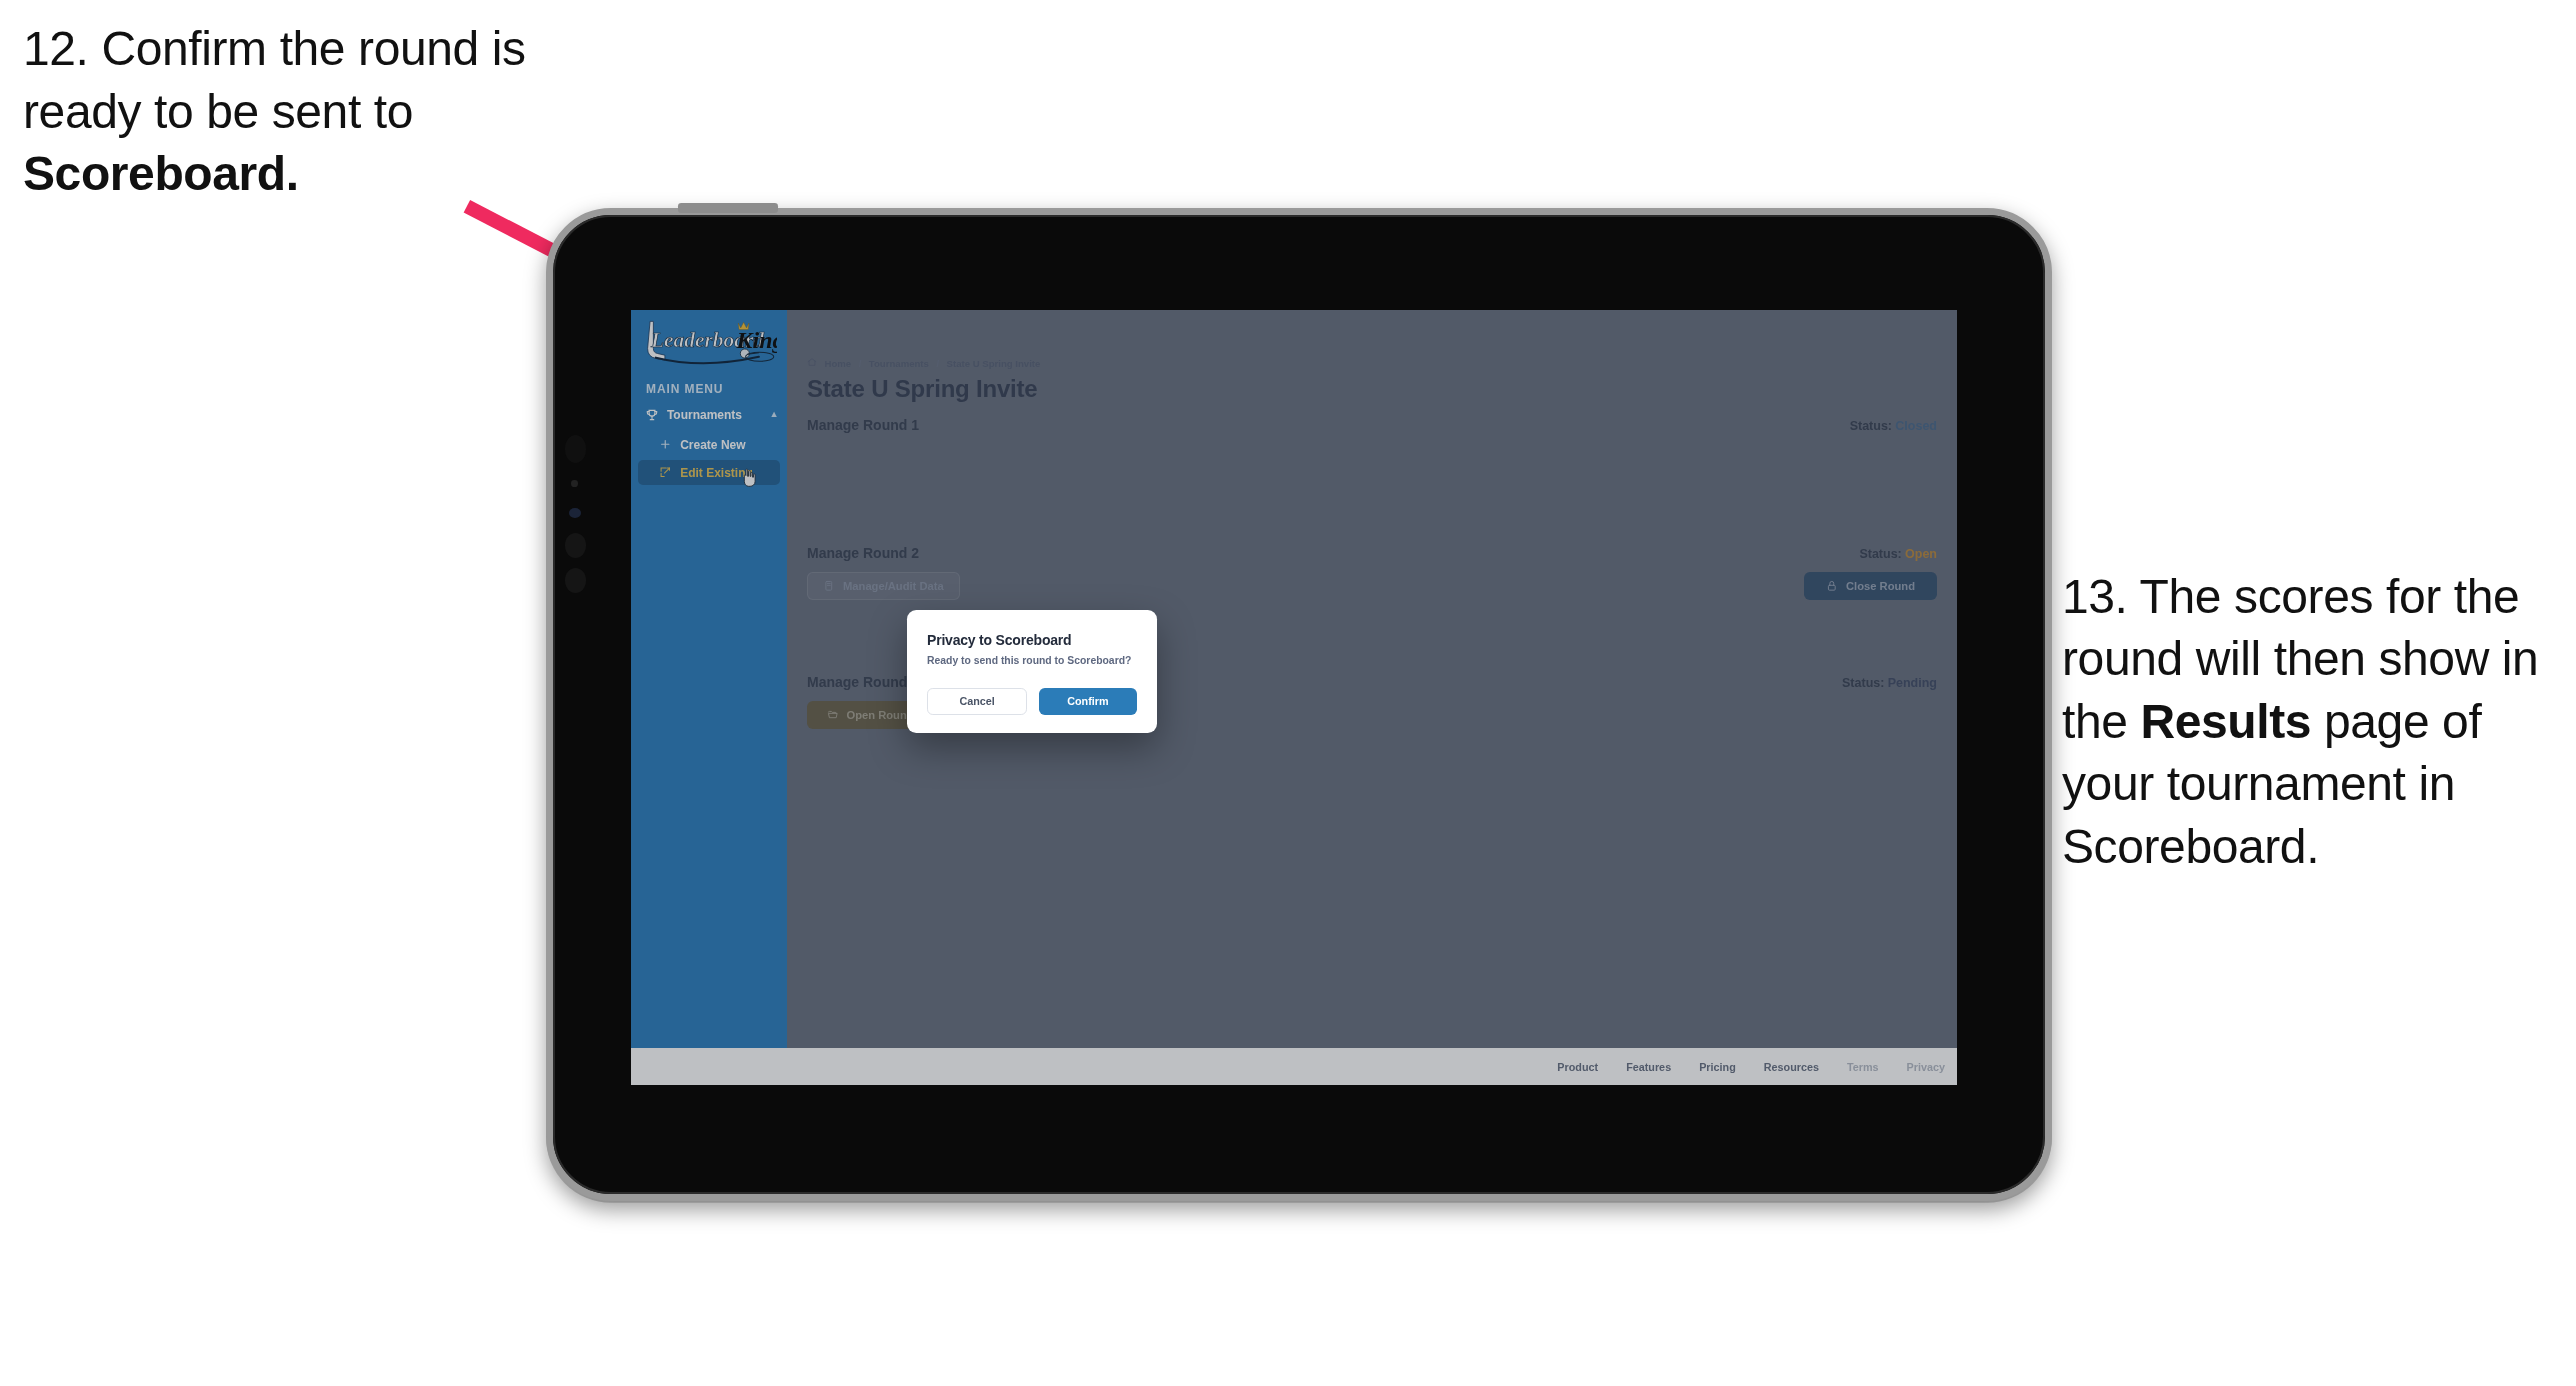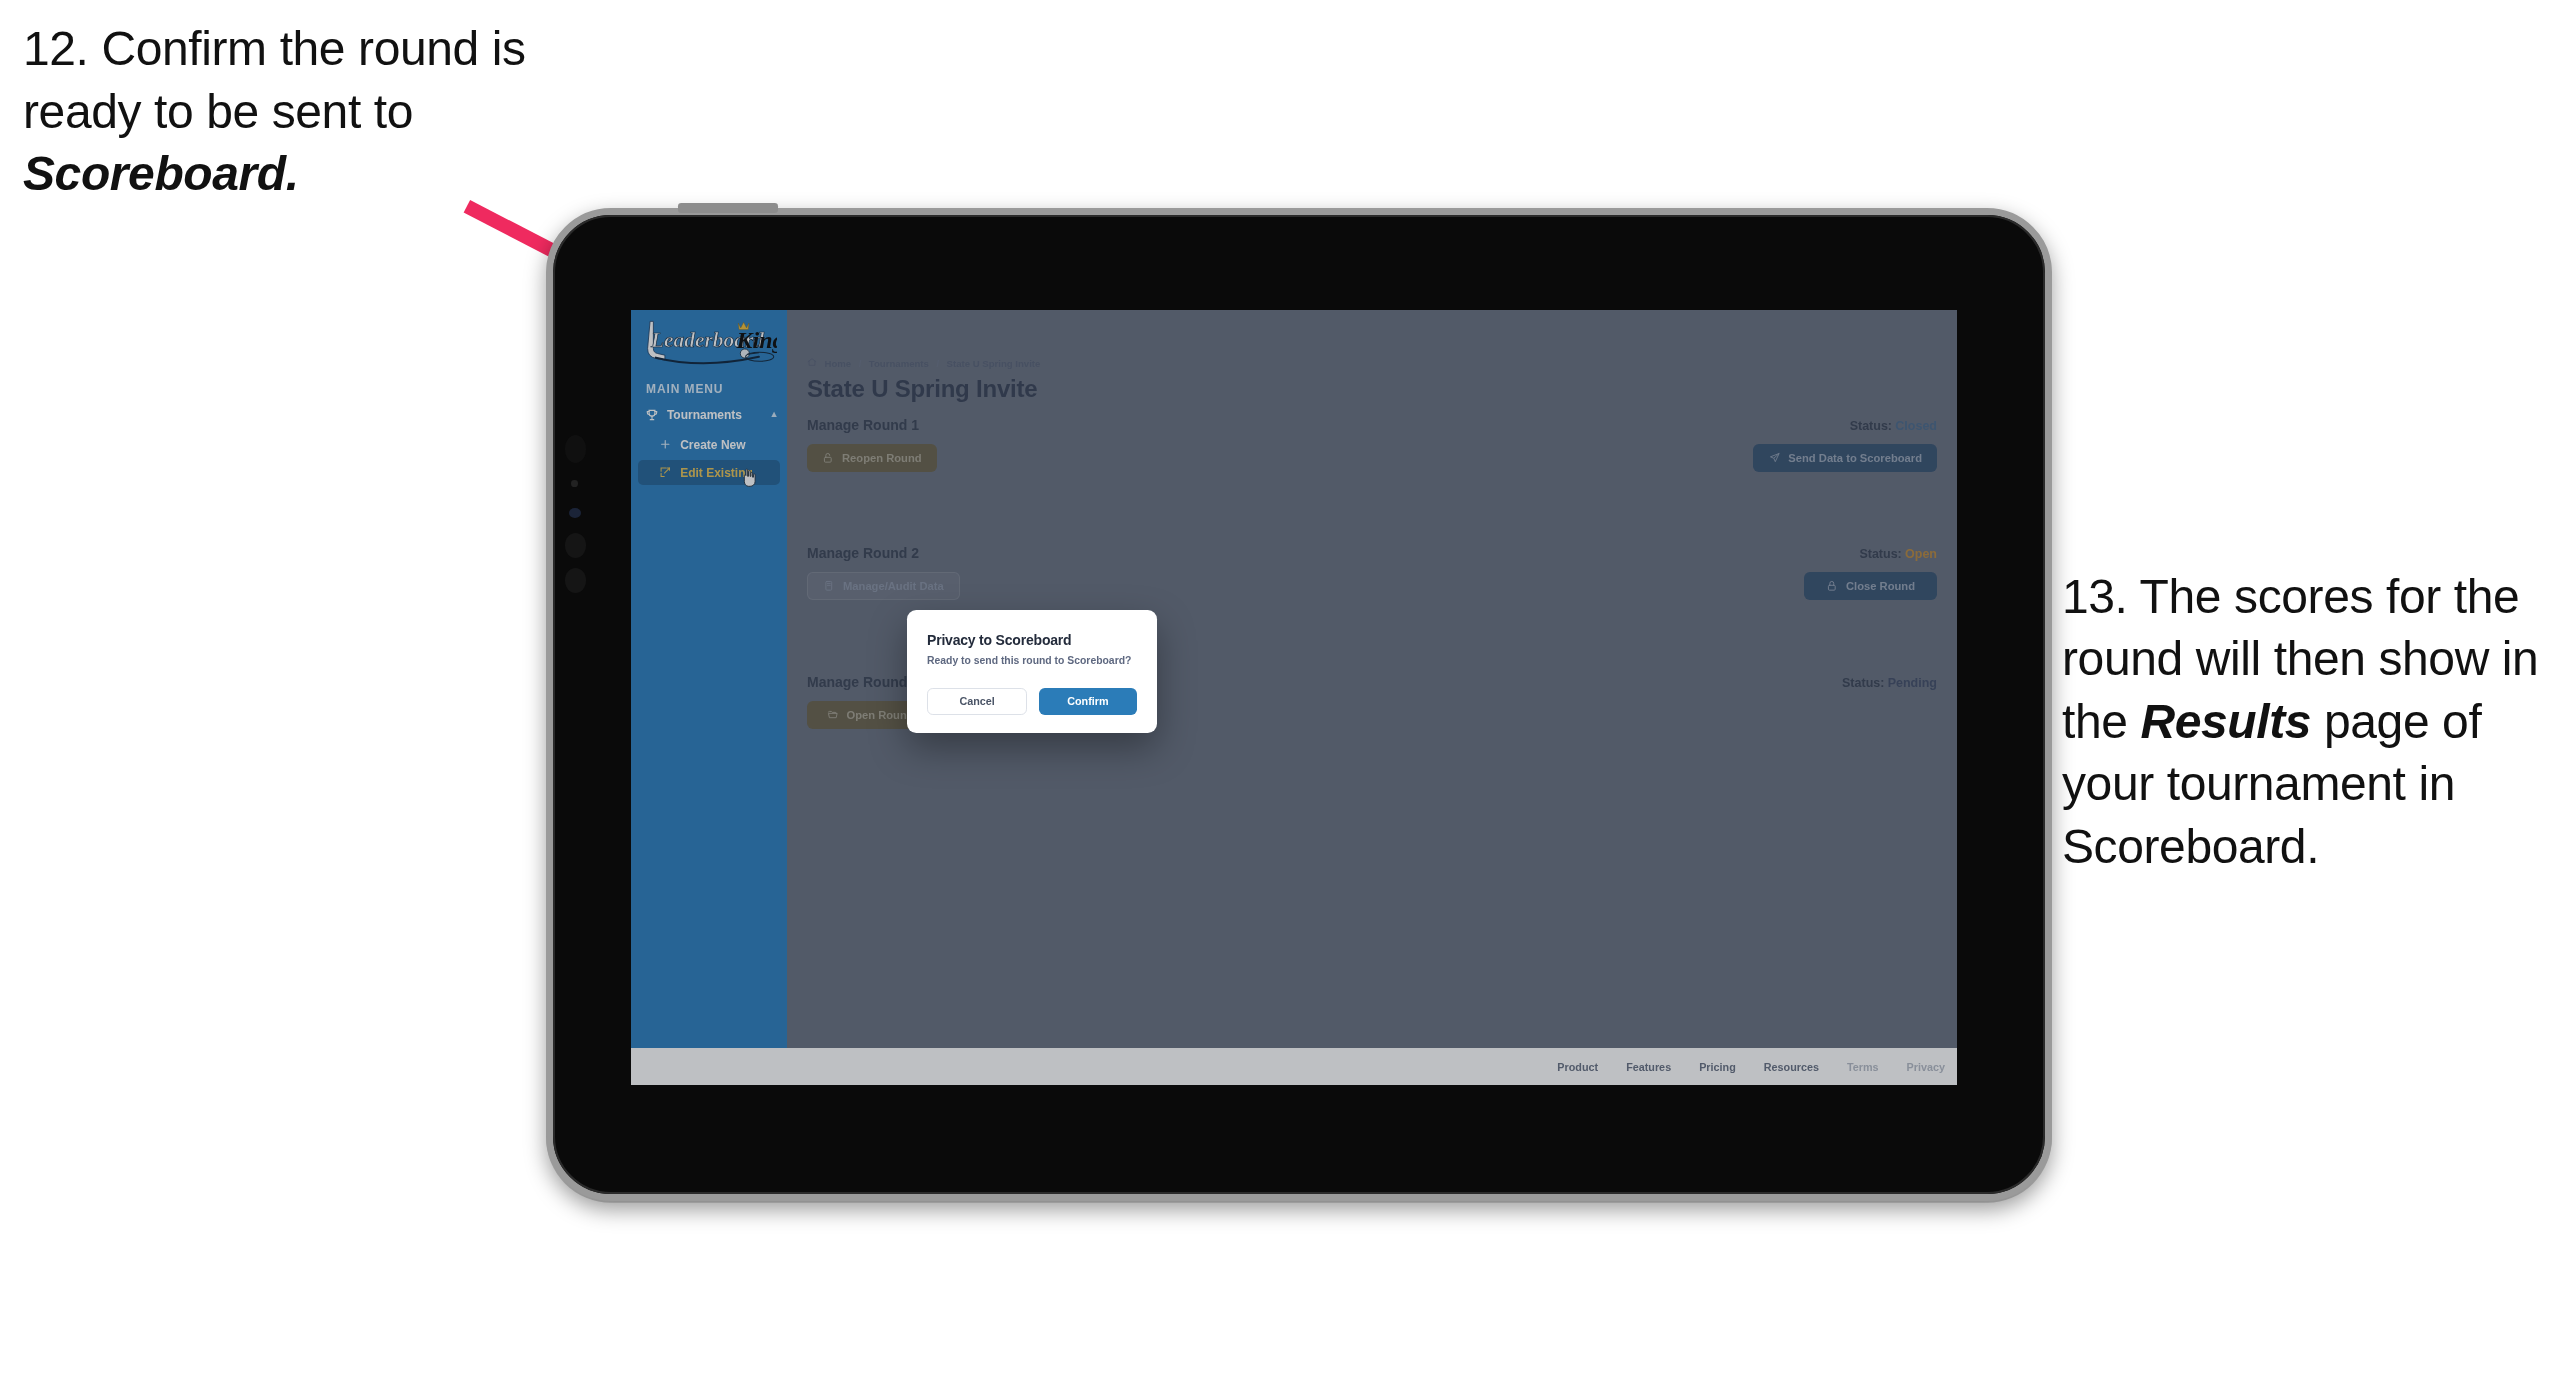--- a/index.html
+++ b/index.html
@@ -13,21 +13,21 @@
 
   
   .annot{
     position:absolute;
     color:#111111;
     font-size:48px;
     line-height:1.30;
     letter-spacing:-0.4px;
     font-weight:400;
   }
-  .annot b{font-weight:700;font-style:italic;}
+  .annot b{font-weight:700;}
   #annot-left{left:23px;top:18.3px;width:632px;}
   #annot-right{left:2062px;top:566px;width:516px;}
 
   
   #arrow-svg{position:absolute;left:0;top:0;width:2576px;height:1386px;pointer-events:none;}
 
   
   #tablet{
     position:absolute;
     left:546px;top:208px;
@@ -276,40 +276,20 @@
 
     <div id="page-title">State U Spring Invite</div>
 
     <div class="round" id="round-1">
       <div class="round-head">
         <div class="round-name">Manage Round 1</div>
         <div class="round-status">
           <span>Status:</span><span class="val st-closed">Closed</span>
         </div>
       </div>
-      <div class="round-actions">
-        <div class="btn btn-olive">
-          <span class="ico">
-            <svg viewBox="0 0 24 24" width="11.6" height="11.6" fill="none" stroke="#a7a293" stroke-width="2" stroke-linecap="round">
-                <rect x="5" y="11" width="14" height="10" rx="2"></rect>
-                <path d="M8 11V7a4 4 0 0 1 8 0"></path>
-              </svg>
-          </span>
-          <span>Reopen Round</span>
-        </div>
-        <div class="btn btn-navy">
-          <span class="ico">
-            <svg viewBox="0 0 24 24" width="11.6" height="11.6" fill="none" stroke="#97a4b6" stroke-width="1.8" stroke-linejoin="round">
-                <path d="M21 3L3 10l7 3 3 7z"></path>
-                <path d="M21 3l-11 10"></path>
-              </svg>
-          </span>
-          <span>Send Data to Scoreboard</span>
-        </div>
-      </div>
     </div>
 
     <div class="round" id="round-2">
       <div class="round-head">
         <div class="round-name">Manage Round 2</div>
         <div class="round-status">
           <span>Status:</span><span class="val st-open">Open</span>
         </div>
       </div>
       <div class="round-actions">

